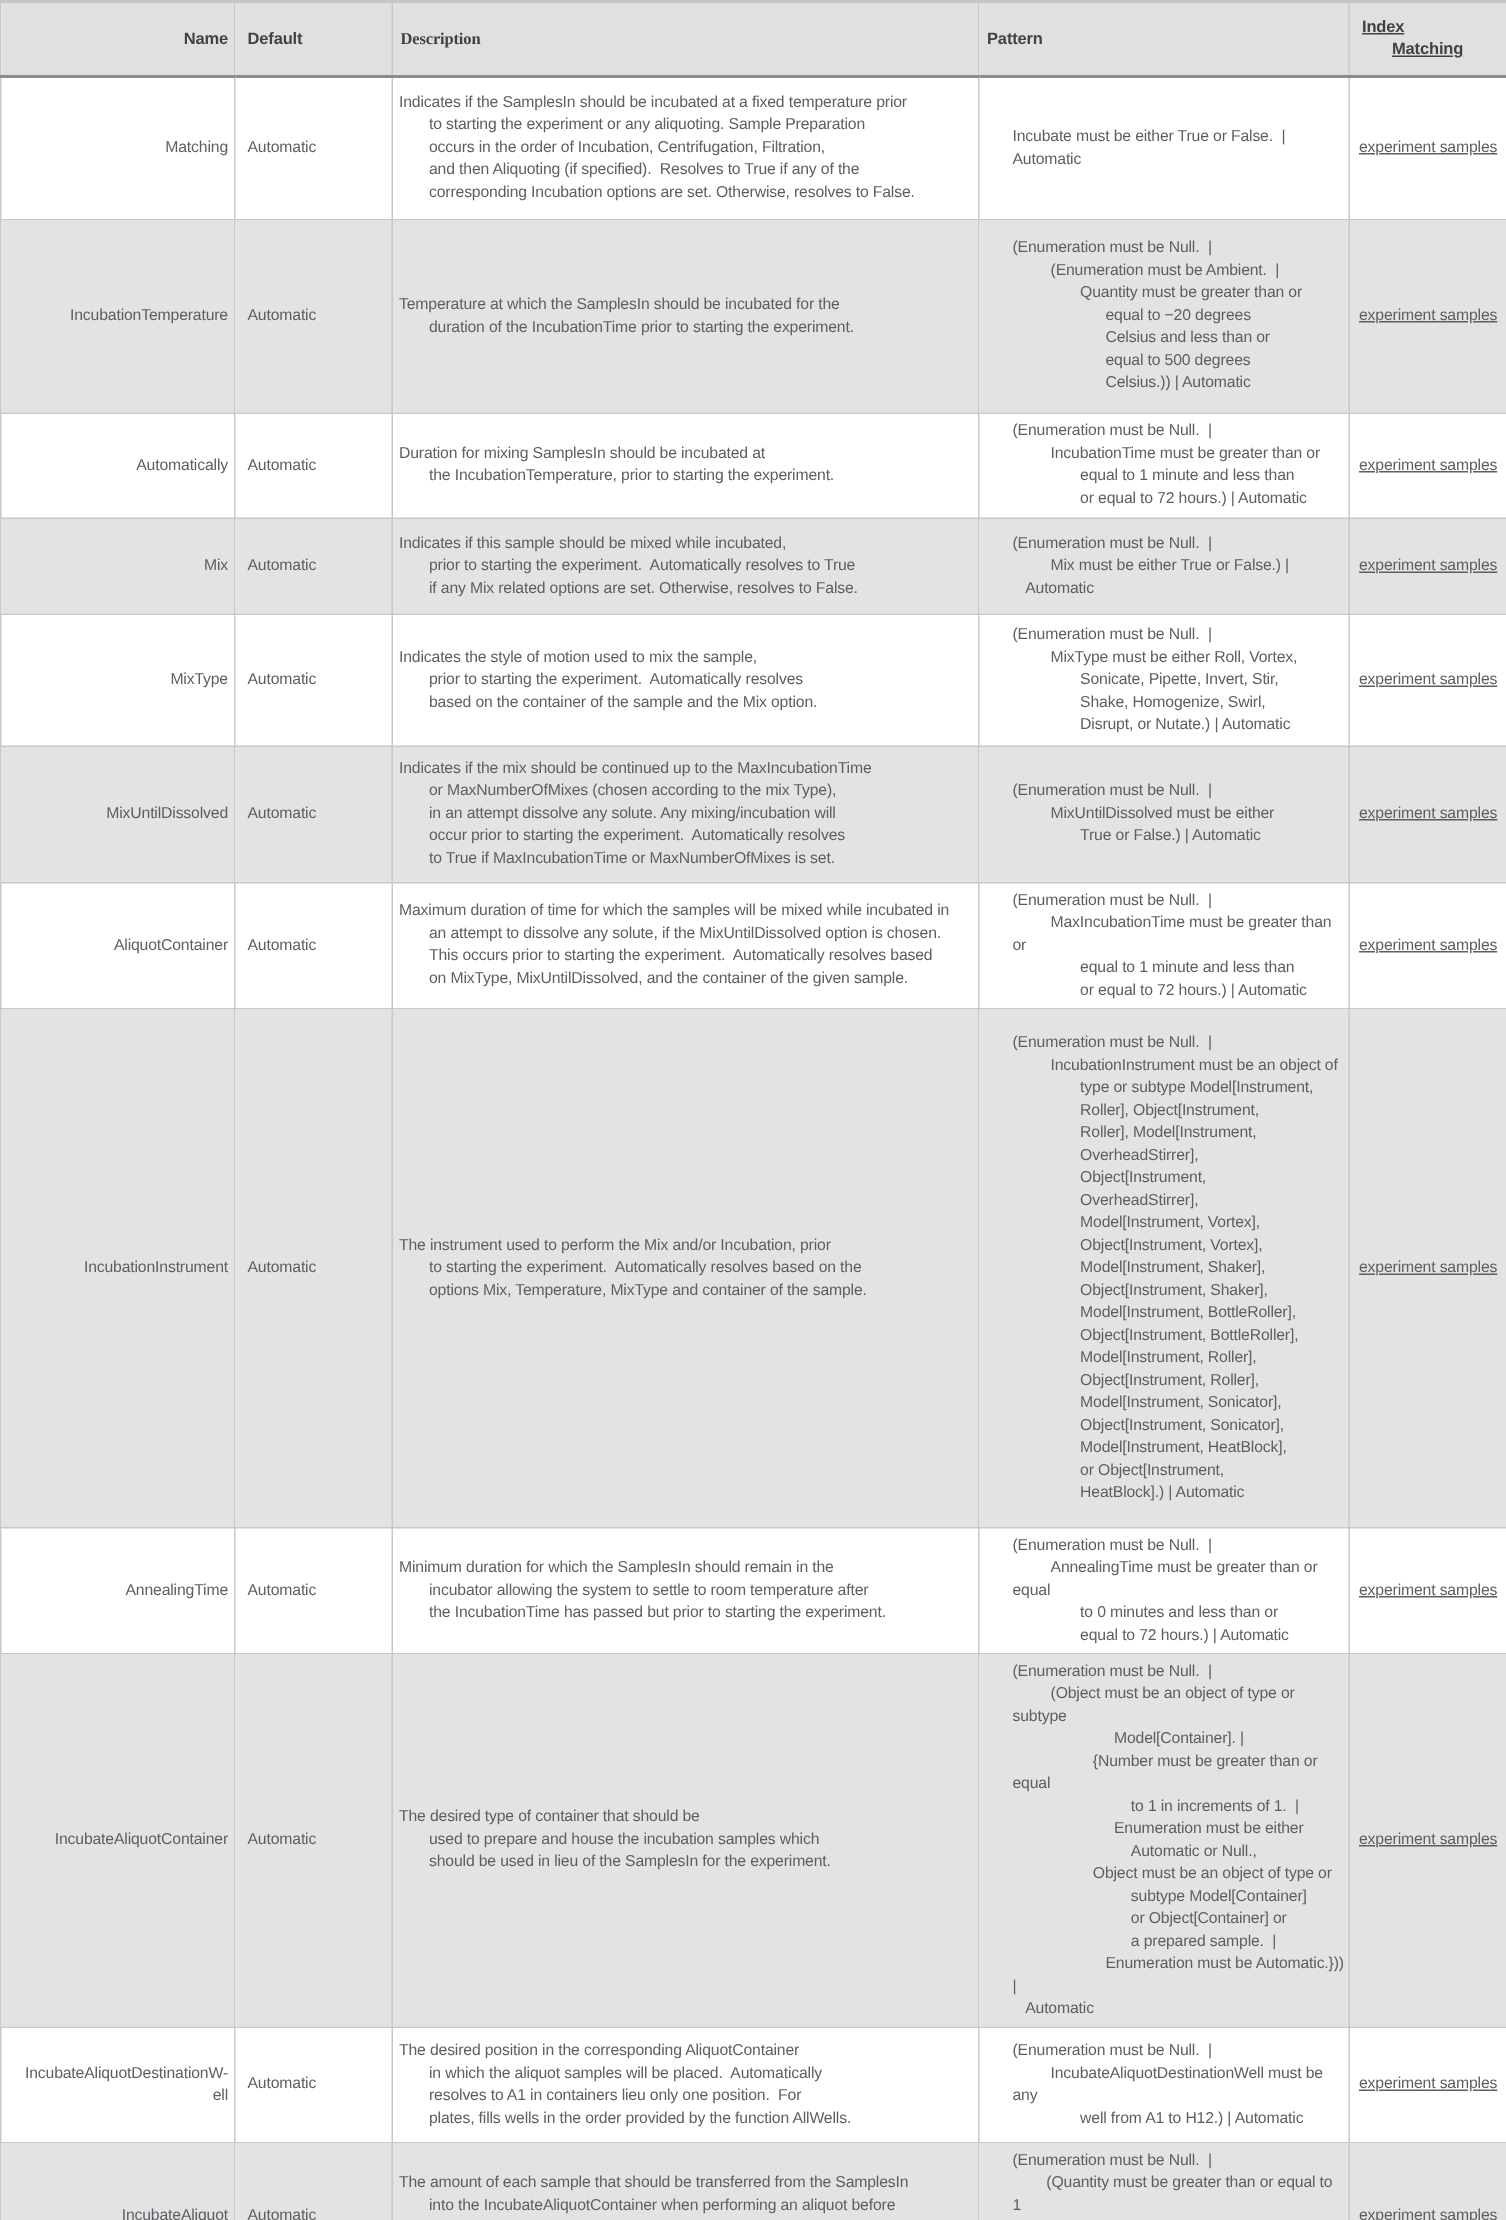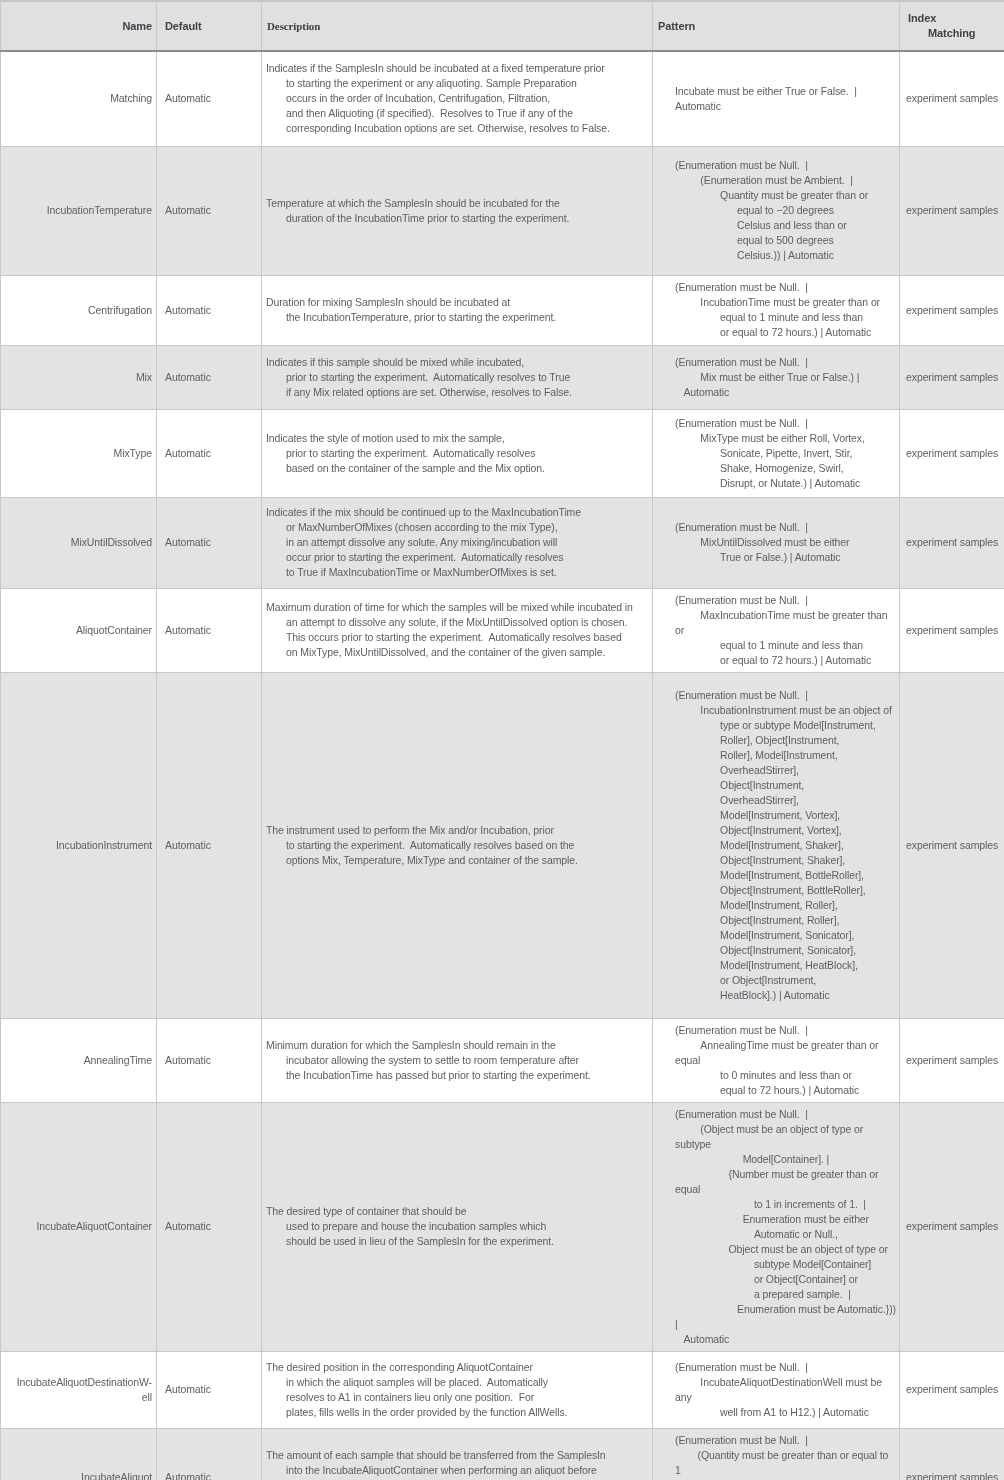--- a/index.html
+++ b/index.html
@@ -65,21 +65,21 @@
   tbody tr:nth-child(9){height:79px}
   tbody tr:nth-child(10){height:219px}
   tbody tr:nth-child(11){height:77px}
   tbody tr:nth-child(12){height:92px}
 
   
   .name   {padding:4px 4px 4px 28px; text-indent:-20px;text-align:right;}
   .default{padding:4px 4px 4px 8px;}
   .desc   {padding:4px 4px 4px 24px; text-indent:-20px;}
   .pattern{padding:4px 3px 4px 22px;}
-  .index  {padding:4px 4px 4px 6px;}
+  .index  {padding:4px 4px 4px 6px;text-decoration:underline;}
   th.name   {padding-left:28px; text-indent:-20px;}
   th.default{padding-left:8px;  text-indent:0;}
   th.desc   {padding-left:5px;  text-indent:0;font-family:Liberation Serif, serif;}
   th.pattern{padding-left:5px;  text-indent:0;}
   th.index  {padding:4px 4px 4px 28px; text-indent:-20px;}
 </style>
 </head>
 <body>
 
 <table class="options">
@@ -122,21 +122,21 @@
          (Enumeration must be Ambient.  |
                 Quantity must be greater than or
                       equal to −20 degrees
                       Celsius and less than or
                       equal to 500 degrees
                       Celsius.)) | Automatic</td>
     <td class="index">experiment samples</td>
   </tr>
 
   <tr>
-    <td class="name">Centrifugation</td>
+    <td class="name">Automatically</td>
     <td class="default">Automatic</td>
     <td class="desc">Duration for mixing SamplesIn should be incubated at
 the IncubationTemperature, prior to starting the experiment.</td>
     <td class="pattern">(Enumeration must be Null.  |
          IncubationTime must be greater than or
                 equal to 1 minute and less than
                 or equal to 72 hours.) | Automatic</td>
     <td class="index">experiment samples</td>
   </tr>
 

